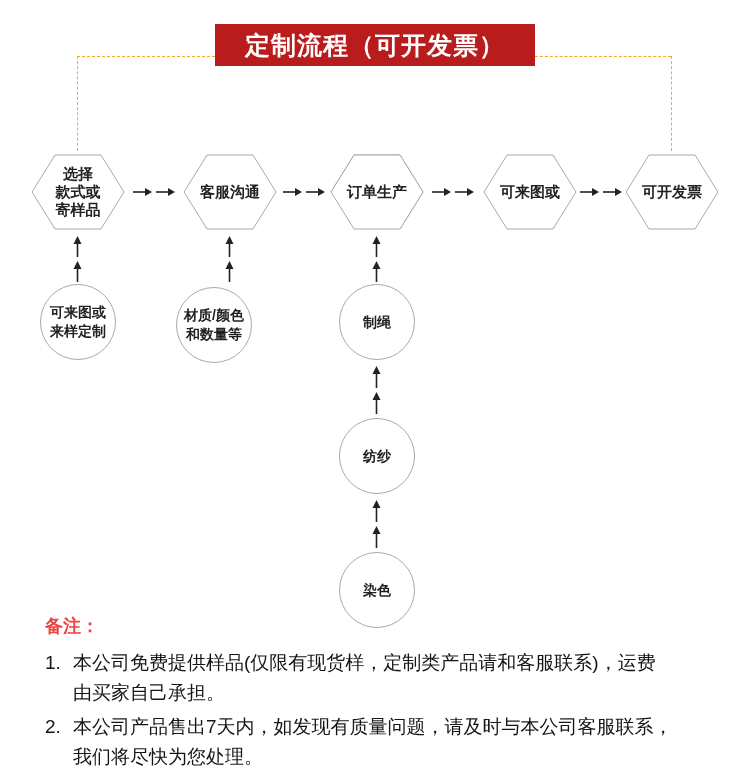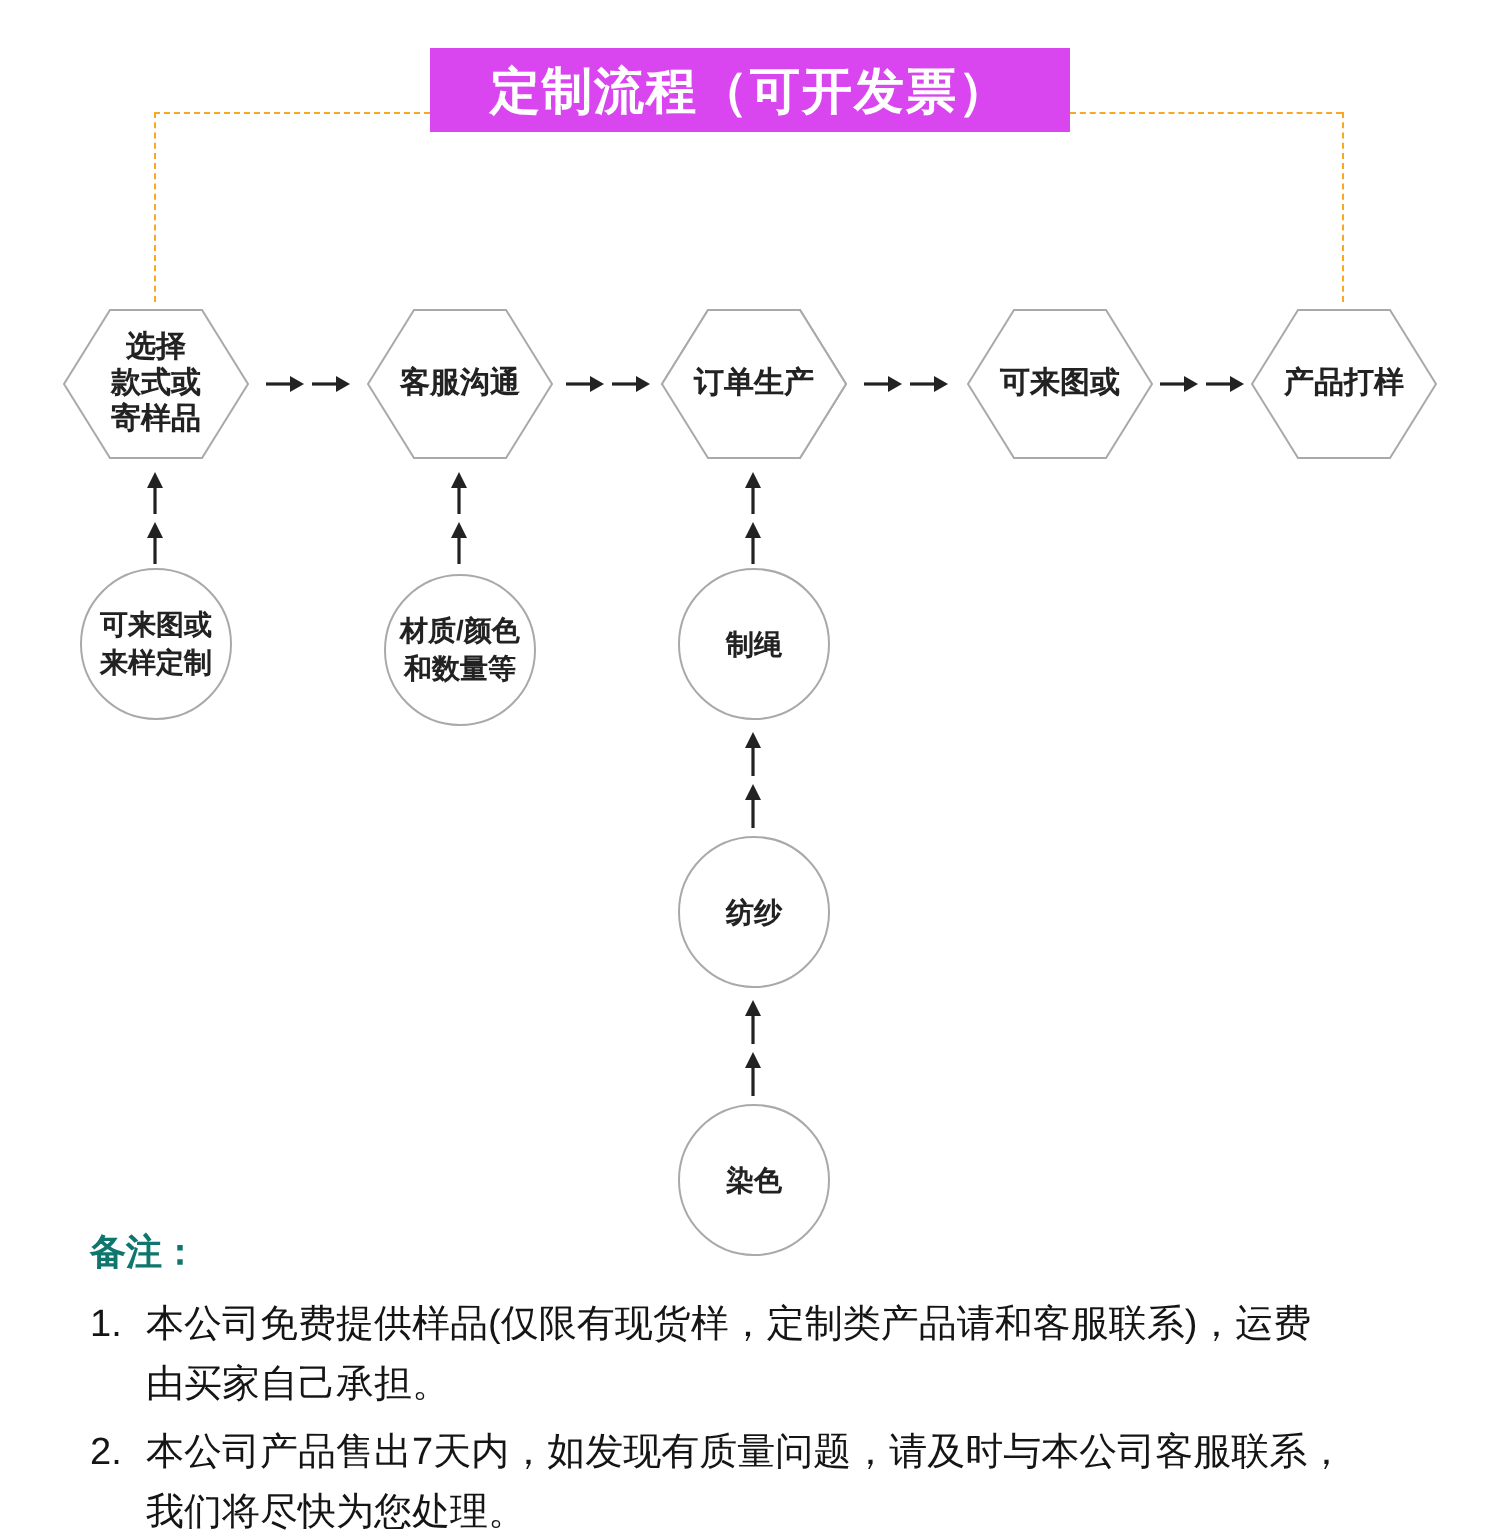--- a/index.html
+++ b/index.html
@@ -8,21 +8,21 @@
   .canvas { position: relative; width: 750px; height: 768px; background: #fff; overflow: hidden; }
 
   
   .dash { position: absolute; }
   .dash.h { border-top: 1px dashed #f9a825; height: 0; }
   .dash.v { border-left: 1px dashed #f9a825; width: 0; }
 
   
   .banner {
     position: absolute; left: 215px; top: 24px; width: 320px; height: 42px;
-    background: #d946ef; color: #ffffff;
+    background: #b91c1c; color: #ffffff;
     display: flex; align-items: center; justify-content: center;
     font-size: 25px; font-weight: bold; letter-spacing: 1px;
   }
 
   
   .hex { position: absolute; width: 96px; height: 78px; }
   .hex svg { position: absolute; left: 0; top: 0; width: 100%; height: 100%; }
   .hex polygon { fill: #ffffff; stroke: #a9a9a9; stroke-width: 1; }
   .hex-label {
     position: absolute; left: 0; top: 0; right: 0; bottom: 0;
@@ -42,21 +42,21 @@
     white-space: pre-line; line-height: 19px;
   }
 
   
   .arr { position: absolute; }
   .arr line { stroke: #222222; stroke-width: 1.6; }
   .arr polygon { fill: #222222; }
 
   
   .notes { position: absolute; left: 45px; top: 614px; width: 672px; }
-  .notes-heading { color: #0f766e; font-weight: bold; font-size: 18px; margin-bottom: 10px; }
+  .notes-heading { color: #ef4444; font-weight: bold; font-size: 18px; margin-bottom: 10px; }
   .note-item { display: flex; font-size: 19px; color: #151515; line-height: 30px; margin-bottom: 4px; }
   .note-num { width: 28px; flex: none; }
   .note-text { white-space: pre-line; flex: 1; }
 </style>
 </head>
 <body>
 
 <div class="canvas">
 
   <div class="dash h" style="left:77px; top:56px; width:138px;"></div>
@@ -92,21 +92,21 @@
   <div class="hex" style="left:482px; top:153px;">
     <svg viewBox="0 0 96 78">
         <polygon points="25,2 71,2 94,39 71,76 25,76 2,39"></polygon>
       </svg>
     <div class="hex-label">可来图或</div>
   </div>
   <div class="hex" style="left:624px; top:153px;">
     <svg viewBox="0 0 96 78">
         <polygon points="25,2 71,2 94,39 71,76 25,76 2,39"></polygon>
       </svg>
-    <div class="hex-label">产品打样</div>
+    <div class="hex-label">可开发票</div>
   </div>
 
   <svg class="arr" style="left:132px; top:186px;" width="44" height="12">
     <line x1="1" y1="6" x2="14" y2="6"></line>
       <polygon points="13,2 20,6 13,10"></polygon>
     <line x1="24" y1="6" x2="37" y2="6"></line>
       <polygon points="36,2 43,6 36,10"></polygon>
   </svg>
   <svg class="arr" style="left:282px; top:186px;" width="44" height="12">
     <line x1="1" y1="6" x2="14" y2="6"></line>
@@ -155,21 +155,21 @@
     <polygon points="6.5,0 2.5,8 10.5,8"></polygon>
       <line x1="6.5" y1="7" x2="6.5" y2="22"></line>
     <polygon points="6.5,26 2.5,34 10.5,34"></polygon>
       <line x1="6.5" y1="33" x2="6.5" y2="48"></line>
   </svg>
 
   <div class="circle" style="left:40px; top:284px;">
     <div class="circle-label">可来图或
 来样定制</div>
   </div>
-  <div class="circle" style="left:192px; top:287px;">
+  <div class="circle" style="left:176px; top:287px;">
     <div class="circle-label">材质/颜色
 和数量等</div>
   </div>
   <div class="circle" style="left:339px; top:284px;">
     <div class="circle-label">制绳</div>
   </div>
   <div class="circle" style="left:339px; top:552px;">
     <div class="circle-label">染色</div>
   </div>
   <div class="circle" style="left:339px; top:418px;">

